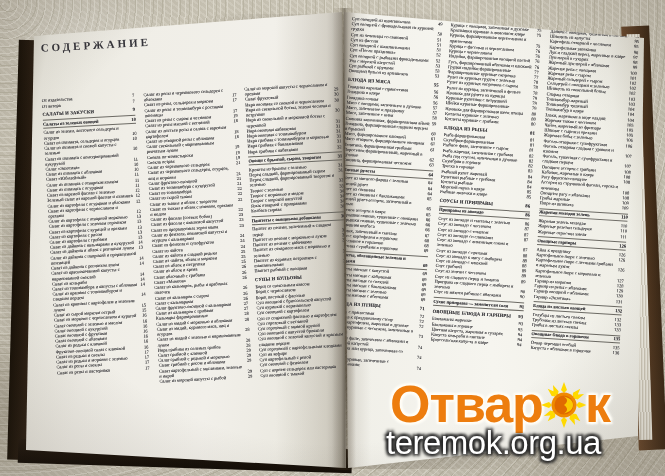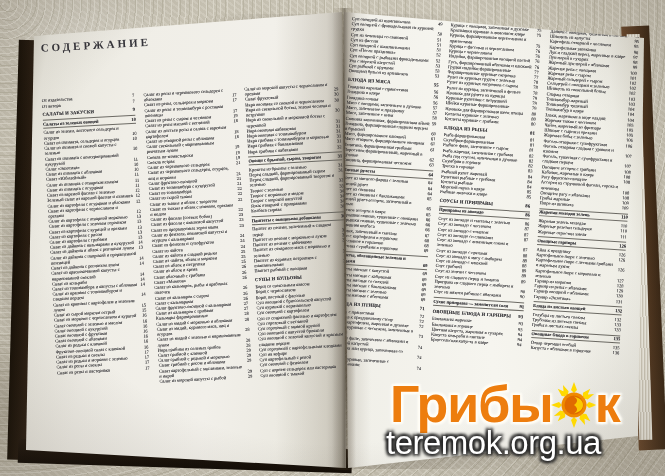--- a/index.html
+++ b/index.html
@@ -1244,21 +1244,21 @@
             <span class="p">136</span>
           </div>
         </div>
     </div>
   </div>
 
   <div class="gutter"></div>
   <div class="vignette"></div>
 
   <div class="watermark">
-    <div class="wm-name"><span>Грибы</span><span class="sun"><svg width="46" height="46" viewBox="0 0 46 46">
+    <div class="wm-name"><span>Отвар</span><span class="sun"><svg width="46" height="46" viewBox="0 0 46 46">
             <g>
               <path fill="#ffd900" d="M23 0l3 8-3 3-3-3zM23 46l-3-8 3-3 3 3zM0 23l8-3 3 3-3 3zM46 23l-8 3-3-3 3-3zM6.7 6.7l7.8 3.5.4 4.2-4.2-.4zM39.3 39.3l-7.8-3.5-.4-4.2 4.2.4zM6.7 39.3l3.5-7.8 4.2-.4-.4 4.2zM39.3 6.7l-3.5 7.8-4.2.4.4-4.2zM12 2.9l5.6 6.4-1 4.1-3.9-1.6zM34 43.1l-5.6-6.4 1-4.1 3.9 1.6zM2.9 34l6.4-5.6 4.1 1-1.6 3.9zM43.1 12l-6.4 5.6-4.1-1 1.6-3.9z"></path>
               <circle cx="23" cy="23" r="12.5" fill="#f08a00"></circle>
               <circle cx="23" cy="23" r="9.5" fill="#e06a00"></circle>
               <path fill="#ffd900" d="M23 14.5c4 2.5 4 5.5 0 8.5 4 3 4 6 0 8.5 6-1.5 9-4.5 9-8.5s-3-7-9-8.5z" opacity=".85"></path>
             </g>
           </svg></span><span>к</span></div>
     <div class="wm-url">teremok.org.ua</div>
   </div>
 </div>

